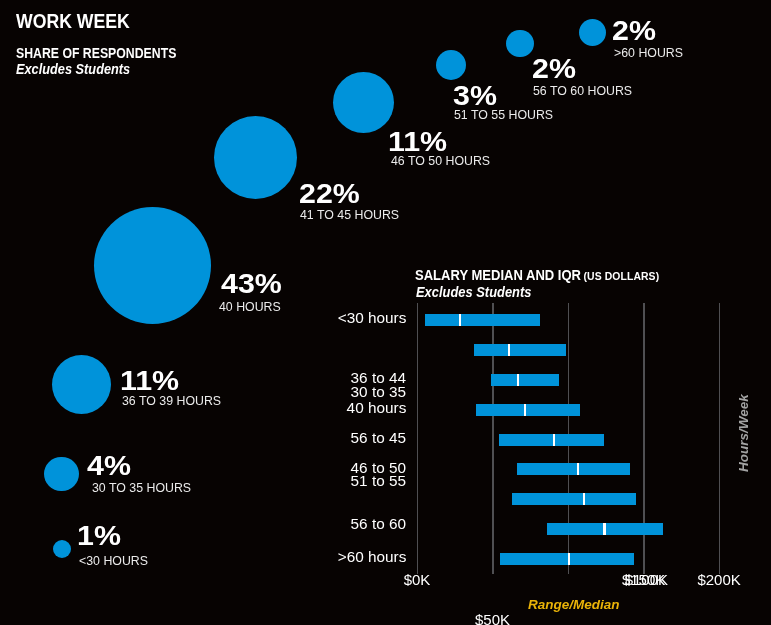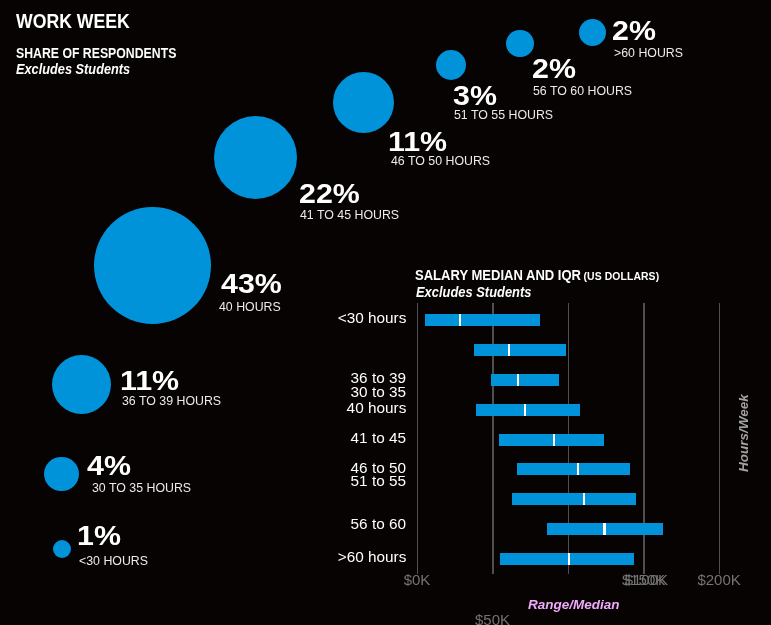--- a/index.html
+++ b/index.html
@@ -54,30 +54,30 @@
 
   .gridline { position:absolute; width:1.4px; background:#4f4f52; }
   .bar { position:absolute; background:#0093da; }
   .median { position:absolute; background:#ffffff; }
   .ylab {
     position:absolute; font-size:15.5px; line-height:1; white-space:nowrap;
     color:#ffffff; text-align:right; transform:scaleX(0.99); transform-origin:right top;
   }
   .xlab {
     position:absolute; font-size:15px; line-height:1; white-space:nowrap;
-    color:#737373; transform-origin:center top;
+    color:#ffffff; transform-origin:center top;
   }
   #axis-hours {
     position:absolute; font-size:13.5px; font-style:italic; font-weight:bold;
     line-height:1; color:#a3a3a3; white-space:nowrap;
     transform-origin:left top; width:200px;
   }
   #axis-range {
     position:absolute; font-size:13.5px; font-style:italic; font-weight:bold;
-    line-height:1; color:#f0abfc; white-space:nowrap;
+    line-height:1; color:#eab308; white-space:nowrap;
   }
 </style>
 </head>
 <body>
 
 <div id="page">
 
   <div id="title">WORK WEEK</div>
   <div id="subtitle">SHARE OF RESPONDENTS</div>
   <div id="subtitle2">Excludes Students</div>
@@ -122,27 +122,27 @@
       <div class="gridline" style="left: 643.375px; top: 303px; height: 270.5px; background: rgb(79, 79, 82);"></div>
       <div class="gridline" style="left: 718.9px; top: 303px; height: 270.5px; background: rgb(79, 79, 82);"></div>
       <div class="bar" style="left: 424.553px; top: 314px; width: 115.402px; height: 12px; background: rgb(0, 147, 218);"></div>
       <div class="median" style="left: 458.798px; top: 314px; width: 2.2px; height: 12px;"></div>
       <div class="ylab" style="right: 364.6px; top: 310.2px;">&lt;30 hours</div>
       <div class="bar" style="left: 473.946px; top: 343.875px; width: 91.9894px; height: 12px; background: rgb(0, 147, 218);"></div>
       <div class="median" style="left: 507.889px; top: 343.875px; width: 2.2px; height: 12px;"></div>
       <div class="ylab" style="right: 364.6px; top: 340.075px; margin-top: 44px;">30 to 35</div>
       <div class="bar" style="left: 491.014px; top: 373.75px; width: 68.1235px; height: 12px; background: rgb(0, 147, 218);"></div>
       <div class="median" style="left: 517.255px; top: 373.75px; width: 2.2px; height: 12px;"></div>
-      <div class="ylab" style="right: 364.6px; top: 369.95px;">36 to 39</div>
+      <div class="ylab" style="right: 364.6px; top: 369.95px;">36 to 44</div>
       <div class="bar" style="left: 475.909px; top: 403.625px; width: 104.225px; height: 12px; background: rgb(0, 147, 218);"></div>
       <div class="median" style="left: 523.901px; top: 403.625px; width: 2.2px; height: 12px;"></div>
       <div class="ylab" style="right: 364.6px; top: 399.825px;">40 hours</div>
       <div class="bar" style="left: 498.567px; top: 433.5px; width: 105.735px; height: 12px; background: rgb(0, 147, 218);"></div>
       <div class="median" style="left: 552.902px; top: 433.5px; width: 2.2px; height: 12px;"></div>
-      <div class="ylab" style="right: 364.6px; top: 429.7px;">41 to 45</div>
+      <div class="ylab" style="right: 364.6px; top: 429.7px;">56 to 45</div>
       <div class="bar" style="left: 516.693px; top: 463.375px; width: 113.59px; height: 12px; background: rgb(0, 147, 218);"></div>
       <div class="median" style="left: 576.919px; top: 463.375px; width: 2.2px; height: 12px;"></div>
       <div class="ylab" style="right: 364.6px; top: 459.575px;">46 to 50</div>
       <div class="bar" style="left: 512.162px; top: 493.25px; width: 123.861px; height: 12px; background: rgb(0, 147, 218);"></div>
       <div class="median" style="left: 582.961px; top: 493.25px; width: 2.2px; height: 12px;"></div>
       <div class="ylab" style="right: 364.6px; top: 473px;">51 to 55</div>
       <div class="bar" style="left: 546.903px; top: 523.125px; width: 116.308px; height: 12px; background: rgb(0, 147, 218);"></div>
       <div class="median" style="left: 603.353px; top: 523.125px; width: 2.2px; height: 12px;"></div>
       <div class="ylab" style="right: 364.6px; top: 516px;">56 to 60</div>
       <div class="bar" style="left: 500.077px; top: 553px; width: 134.434px; height: 12px; background: rgb(0, 147, 218);"></div>

